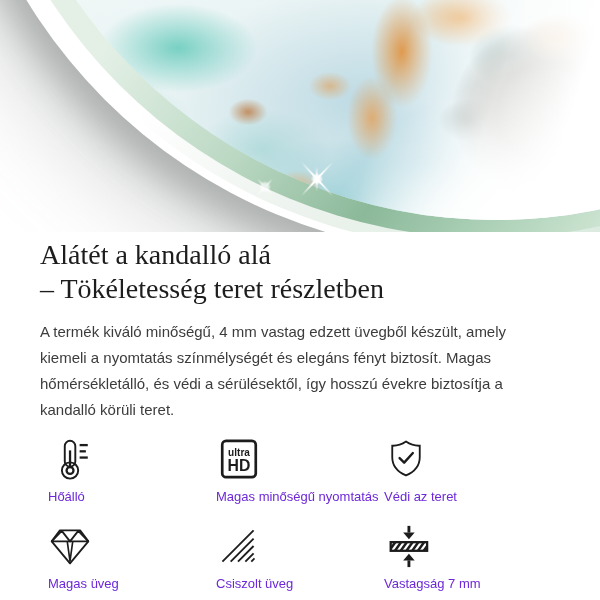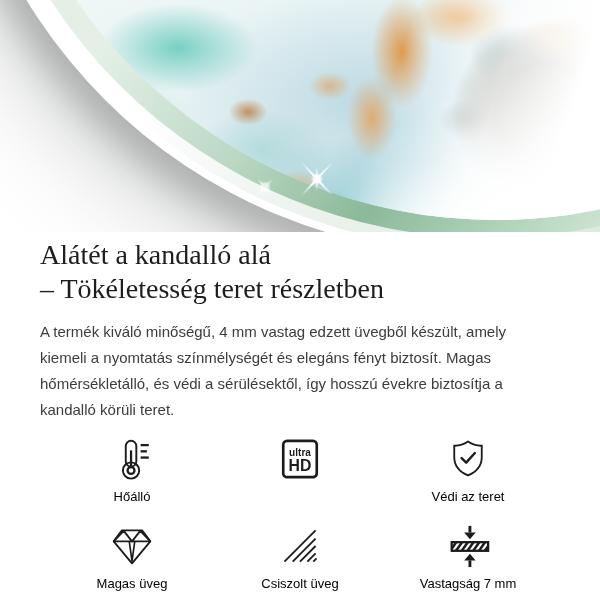--- a/index.html
+++ b/index.html
@@ -81,23 +81,23 @@
     margin-top:13px; width:500px;
     font-size:15px; line-height:26px; color:#3c3c3c;
   }
 
   
   .features {
     margin-top:12px;
     display:grid; grid-template-columns:repeat(3,1fr);
     row-gap:18px; padding:0 8px;
   }
-  .feature { display:flex; flex-direction:column; align-items:center; }
+  .feature { display:flex; flex-direction:column; align-items:flex-start; }
   .feature .icon-box { height:48px; display:flex; align-items:center; justify-content:center; }
-  .feature .label { margin-top:6px; font-size:13px; color:#000000; }
+  .feature .label { margin-top:6px; font-size:13px; color:#6d28d9; }
   .icon-svg { stroke:#1c1c1c; fill:none; stroke-width:2; }
   .uhd-text { font-family:"Liberation Sans",sans-serif; font-weight:700; fill:#1c1c1c; stroke:none; }
 </style>
 </head>
 <body>
 
 <div class="page">
 
   <section class="hero">
     <div class="plate-shadow"></div>
@@ -143,20 +143,21 @@
       </div>
 
       <div class="feature">
         <div class="icon-box">
           <svg class="icon-svg" width="46" height="46" viewBox="0 0 48 48">
             <rect x="6.5" y="5" width="35" height="38" rx="4" stroke-width="2.8"></rect>
             <text class="uhd-text" x="24" y="21" font-size="10.5" text-anchor="middle">ultra</text>
             <text class="uhd-text" x="24" y="37" font-size="16.5" text-anchor="middle">HD</text>
           </svg>
         </div>
+        <span class="label">Magas minőségű nyomtatás</span>
       </div>
 
       <div class="feature">
         <div class="icon-box">
           <svg class="icon-svg" width="44" height="44" viewBox="0 0 48 48">
             <path d="M24 5c4.6 3.1 10 4.7 15 4.5V22c0 9.7-6.5 16.2-15 19.9C15.5 38.2 9 31.7 9 22V9.5C14 9.7 19.4 8.1 24 5z"></path>
             <polyline points="17,23 22,28 31.5,17.5" stroke-width="2.6" stroke-linecap="round" stroke-linejoin="round"></polyline>
           </svg>
         </div>
         <span class="label">Védi az teret</span>

